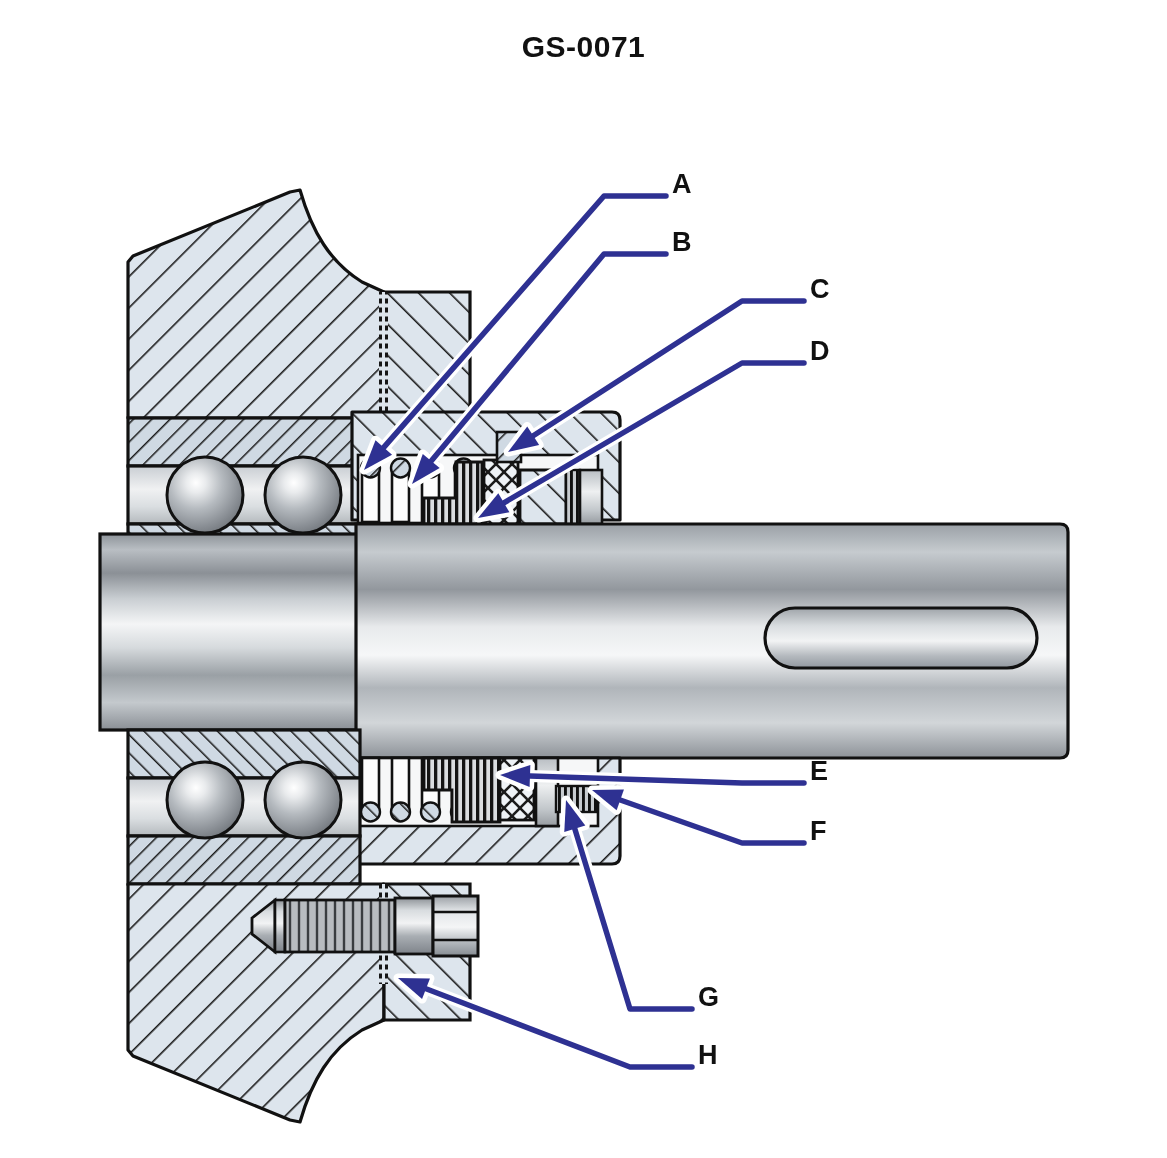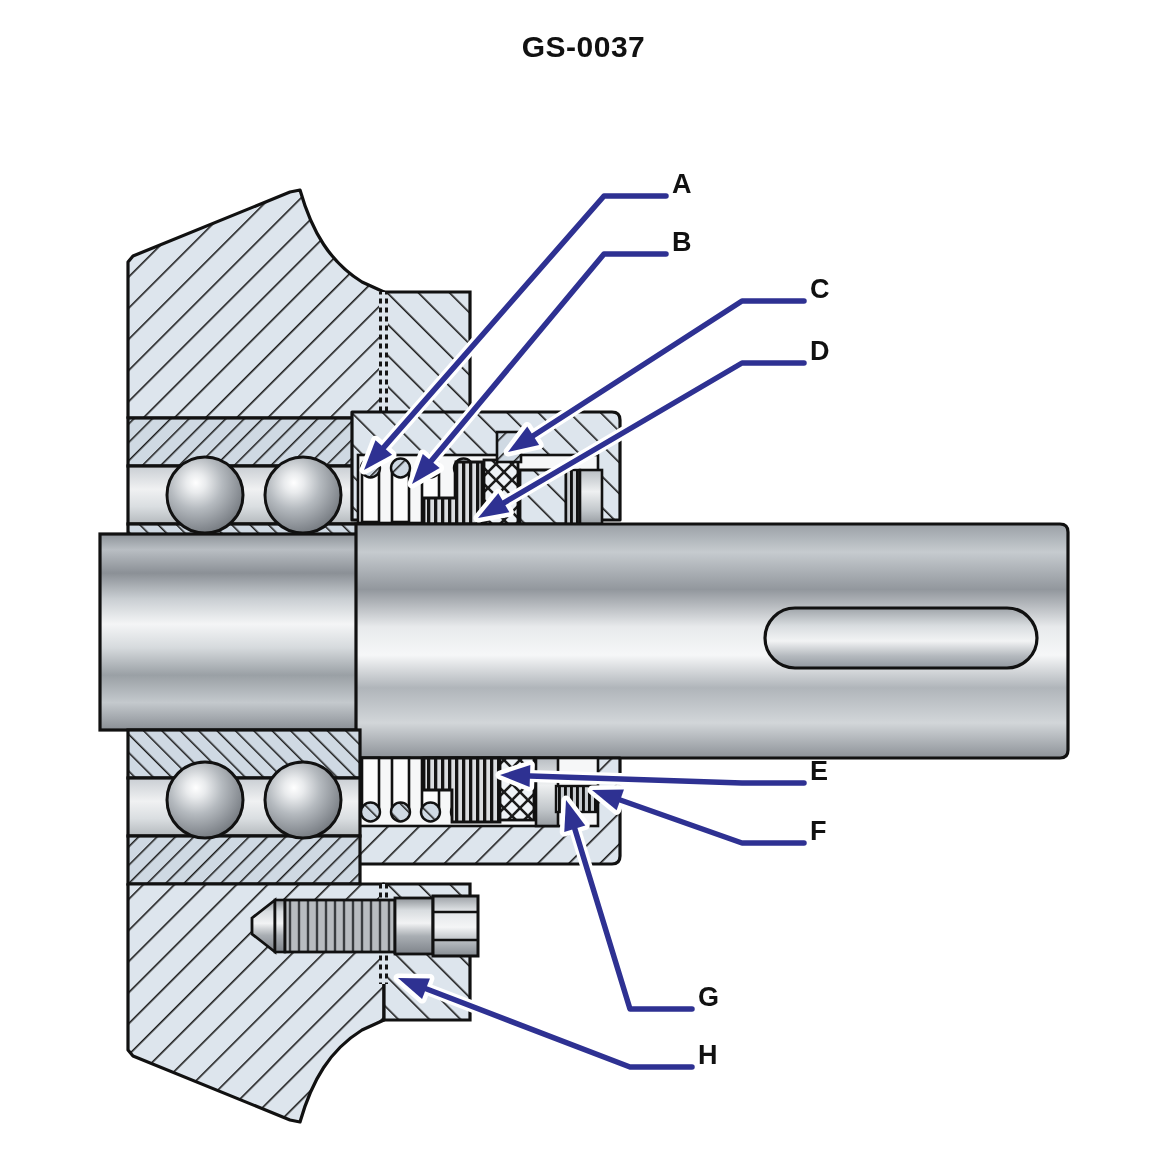--- a/index.html
+++ b/index.html
@@ -14,21 +14,21 @@
   .lbl{
     position:absolute;font-size:27px;font-weight:bold;color:#111111;
     font-family:"Liberation Sans",sans-serif;line-height:1;
   }
 </style>
 </head>
 <body>
 
 <div id="root">
 
-  <div id="title">GS-0037</div>
+  <div id="title">GS-0071</div>
 
   <svg id="figure" viewBox="0 0 1167 1158">
     <defs>
 
       <pattern id="hatchA" width="22" height="22" patternUnits="userSpaceOnUse" patternTransform="rotate(45)">
         <rect width="22" height="22" fill="#dde5ed"></rect>
         <line x1="0" y1="0" x2="0" y2="22" stroke="#1a1a1a" stroke-width="3.2"></line>
       </pattern>
 
       <pattern id="hatchB" width="22" height="22" patternUnits="userSpaceOnUse" patternTransform="rotate(-45)">

